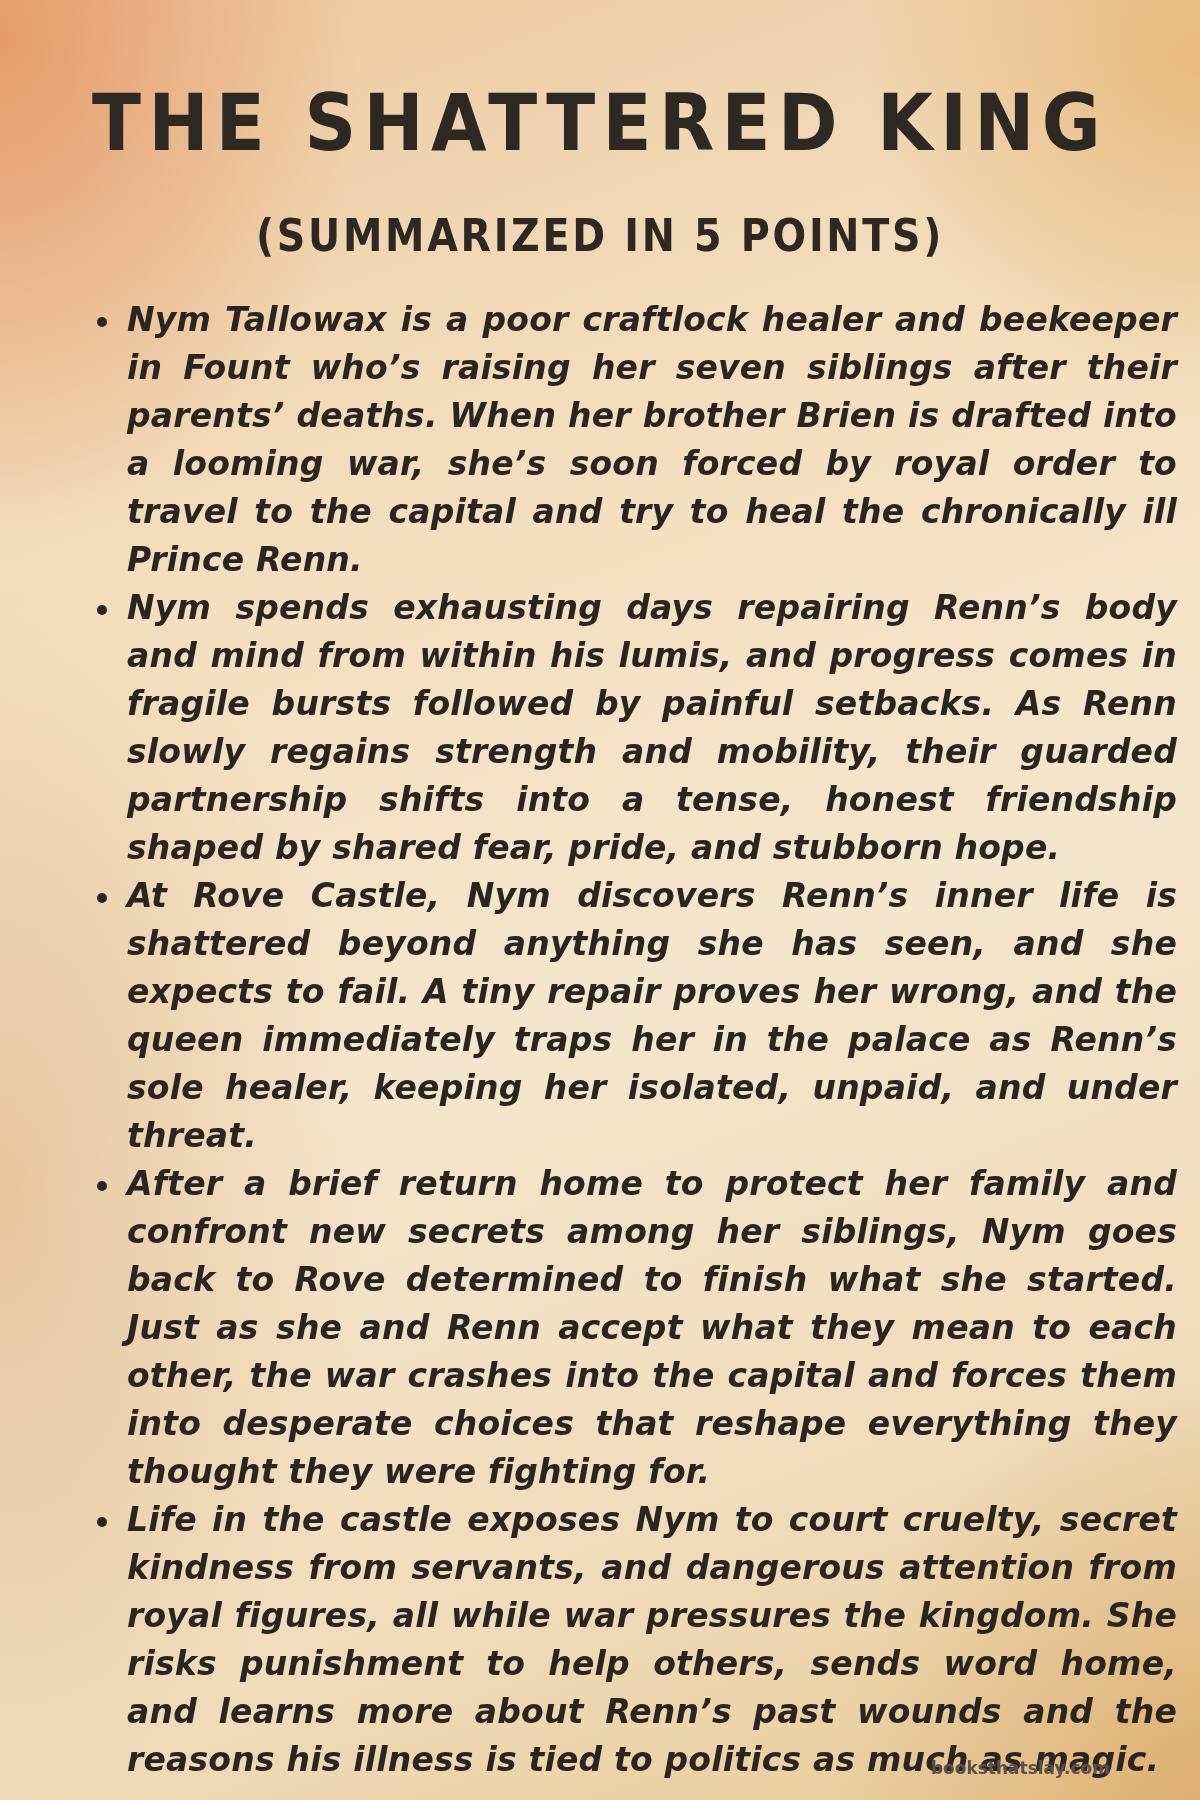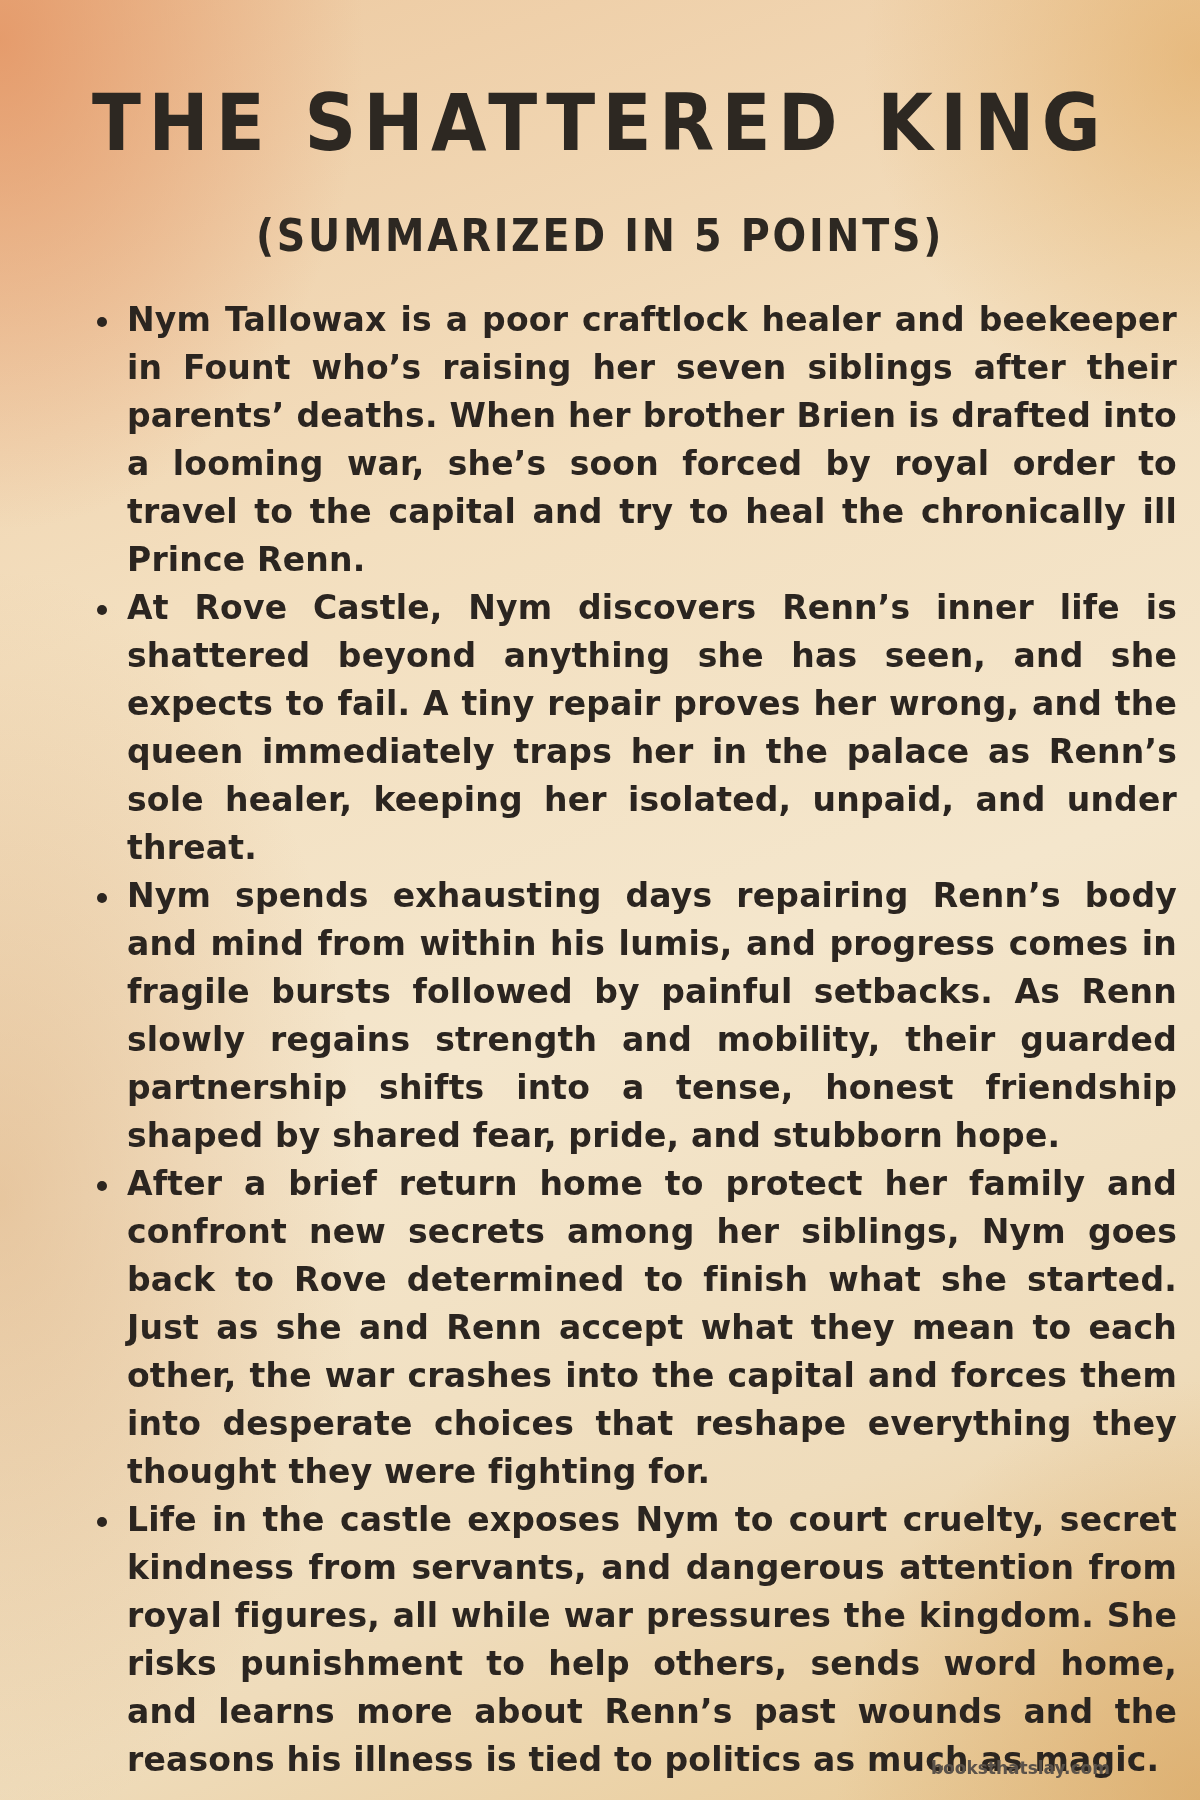--- a/index.html
+++ b/index.html
@@ -24,38 +24,38 @@
     position: absolute; left: 0; right: 0; top: 210px;
     text-align: center; font-weight: 700; font-size: 44px; letter-spacing: 3px;
     color: #2d2822; transform: scaleX(0.9);
   }
   ul.points {
     position: absolute; left: 90px; top: 296px; width: 1050px;
     margin: 0; padding: 0 0 0 37px; list-style: none;
   }
   ul.points li {
     position: relative; font-weight: 700; font-size: 33px; line-height: 48px;
-    text-align: justify; letter-spacing: 0.2px;
+    text-align: justify; letter-spacing: 0.2px; font-style: italic;
   }
   ul.points li::before {
     content: ""; position: absolute; left: -30px; top: 21px;
     width: 10px; height: 10px; border-radius: 50%; background: #2b2520;
   }
   .watermark {
     position: absolute; right: 90px; top: 1758px;
     font-weight: 700; font-size: 17px; color: #5a524a;
   }
 </style>
 </head>
 <body>
 
 <div class="title">THE SHATTERED KING</div>
 <div class="subtitle">(SUMMARIZED IN 5 POINTS)</div>
 
 <ul class="points">
   <li>Nym Tallowax is a poor craftlock healer and beekeeper in Fount who’s raising her seven siblings after their parents’ deaths. When her brother Brien is drafted into a looming war, she’s soon forced by royal order to travel to the capital and try to heal the chronically ill Prince Renn.</li>
+  <li>Nym spends exhausting days repairing Renn’s body and mind from within his lumis, and progress comes in fragile bursts followed by painful setbacks. As Renn slowly regains strength and mobility, their guarded partnership shifts into a tense, honest friendship shaped by shared fear, pride, and stubborn hope.</li>
   <li>At Rove Castle, Nym discovers Renn’s inner life is shattered beyond anything she has seen, and she expects to fail. A tiny repair proves her wrong, and the queen immediately traps her in the palace as Renn’s sole healer, keeping her isolated, unpaid, and under threat.</li>
-  <li>Nym spends exhausting days repairing Renn’s body and mind from within his lumis, and progress comes in fragile bursts followed by painful setbacks. As Renn slowly regains strength and mobility, their guarded partnership shifts into a tense, honest friendship shaped by shared fear, pride, and stubborn hope.</li>
   <li>After a brief return home to protect her family and confront new secrets among her siblings, Nym goes back to Rove determined to finish what she started. Just as she and Renn accept what they mean to each other, the war crashes into the capital and forces them into desperate choices that reshape everything they thought they were fighting for.</li>
   <li>Life in the castle exposes Nym to court cruelty, secret kindness from servants, and dangerous attention from royal figures, all while war pressures the kingdom. She risks punishment to help others, sends word home, and learns more about Renn’s past wounds and the reasons his illness is tied to politics as much as magic.</li>
 </ul>
 
 <div class="watermark">booksthatslay.com</div>
 
 </body></html>

